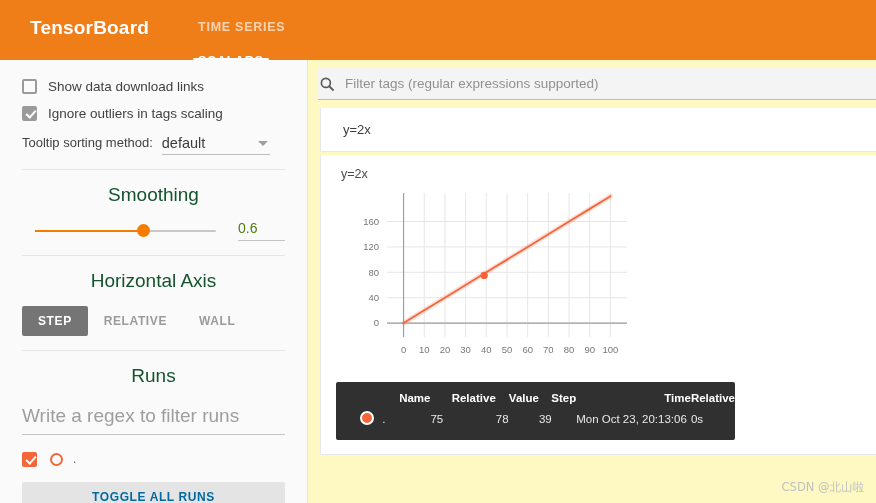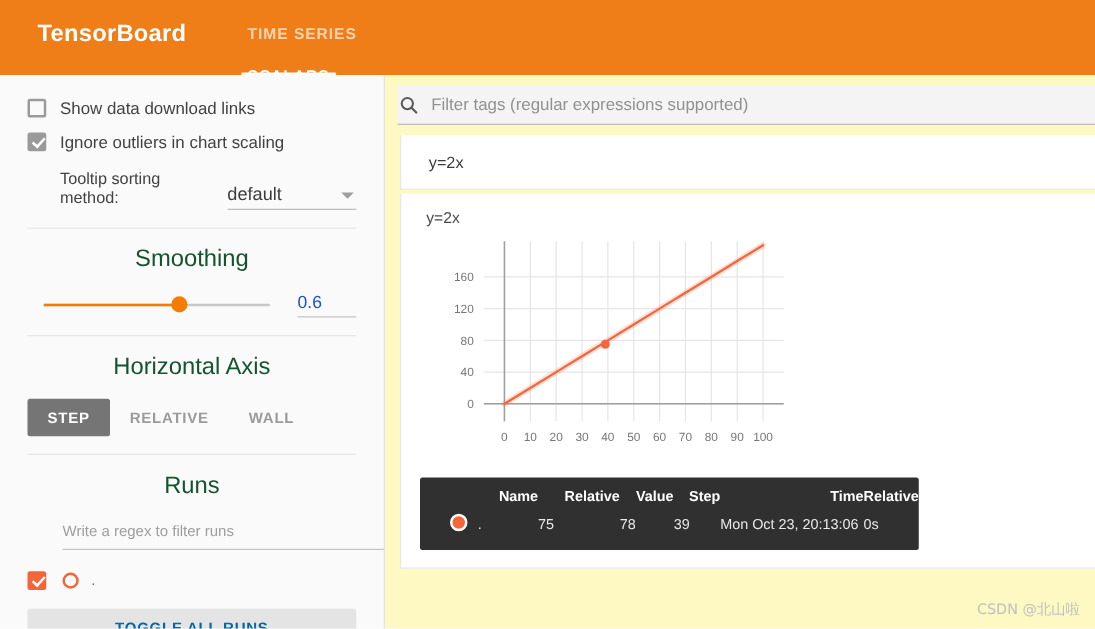--- a/index.html
+++ b/index.html
@@ -53,21 +53,21 @@
     background: #fafafa; margin-right: 11px; flex: none; position: relative;
   }
   .cb.checked-gray { background: #9a9a9a; border-color: #9a9a9a; }
   .cb.checked-gray::after, .cb.checked-orange::after {
     content: ""; position: absolute; left: 4px; top: 0px;
     width: 4px; height: 8px; border: solid #ffffff;
     border-width: 0 2px 2px 0; transform: rotate(42deg);
   }
   .cb-label { font-size: 13.5px; color: #424242; }
 
-  .tooltip-sort { display: flex; align-items: flex-end; margin-top: 10px; margin-left: 26px; }
+  .tooltip-sort { display: flex; margin-top: 10px; }
   .ts-label { font-size: 13px; color: #424242; padding-bottom: 3px; }
   .ts-select {
     margin-left: 9px; width: 108px; border-bottom: 1px solid #bdbdbd;
     display: flex; align-items: center; justify-content: space-between;
     padding-bottom: 3px; cursor: pointer;
   }
   .ts-value { font-size: 14.5px; color: #3c3c3c; }
   .ts-caret {
     width: 0; height: 0; border-left: 5px solid transparent;
     border-right: 5px solid transparent; border-top: 5px solid #9e9e9e;
@@ -81,37 +81,36 @@
     position: relative; width: 185px; height: 2px; background: #c8c8c8;
     border-radius: 2px; margin-left: 13px;
   }
   .slider-fill { position: absolute; left: 0; top: 0; height: 2px; width: 60%; background: #f57c00; }
   .slider-thumb {
     position: absolute; left: 60%; top: 50%; width: 13px; height: 13px;
     margin-left: -6.5px; margin-top: -6.5px;
     border-radius: 50%; background: #f57c00; cursor: pointer;
   }
   .slider-val {
-    margin-left: 22px; width: 48px; font-size: 14px; color: #1d4ed8;
+    margin-left: 22px; width: 48px; font-size: 14px; color: #4d7c0f;
     border-bottom: 1px solid #c4c4c4; padding-bottom: 4px; text-align: left;
   }
 
   .seg-group { display: flex; align-items: center; }
   .seg {
     font-size: 12px; font-weight: bold; letter-spacing: .6px; color: #9b9b9b;
     padding: 8px 16px; border-radius: 2px; cursor: pointer; user-select: none;
   }
   .seg.active { background: #757575; color: #ffffff; }
 
   .runs-input {
     width: 100%; border: none; border-bottom: 1px solid #c4c4c4;
-    background: transparent; font-size: 12px; color: #4a4a4a;
+    background: transparent; font-size: 19px; color: #4a4a4a;
     padding: 4px 0 7px 0; outline: none;
     font-family: "Liberation Sans", sans-serif;
-    margin-left: 28px;
   }
   .runs-input::placeholder { color: #9e9e9e; }
 
   .run-row { display: flex; align-items: center; margin-top: 13px; height: 22px; }
   .cb.checked-orange { background: #f4663a; border-color: #f4663a; }
   .run-circle {
     width: 13px; height: 13px; border-radius: 50%;
     border: 2px solid #f4663a; margin-left: 2px; margin-right: 10px; flex: none;
   }
   .run-name { font-size: 12px; color: #6b6b6b; }
@@ -204,21 +203,21 @@
 
   <div id="sidebar">
 
     <div class="sb-sec">
       <div class="cb-row">
         <div class="cb"></div>
         <span class="cb-label">Show data download links</span>
       </div>
       <div class="cb-row">
         <div class="cb checked-gray"></div>
-        <span class="cb-label">Ignore outliers in chart scaling</span>
+        <span class="cb-label">Ignore outliers in tags scaling</span>
       </div>
       <div class="tooltip-sort">
         <span class="ts-label">Tooltip sorting method:</span>
         <div class="ts-select">
           <span class="ts-value">default</span>
           <span class="ts-caret"></span>
         </div>
       </div>
     </div>
 

